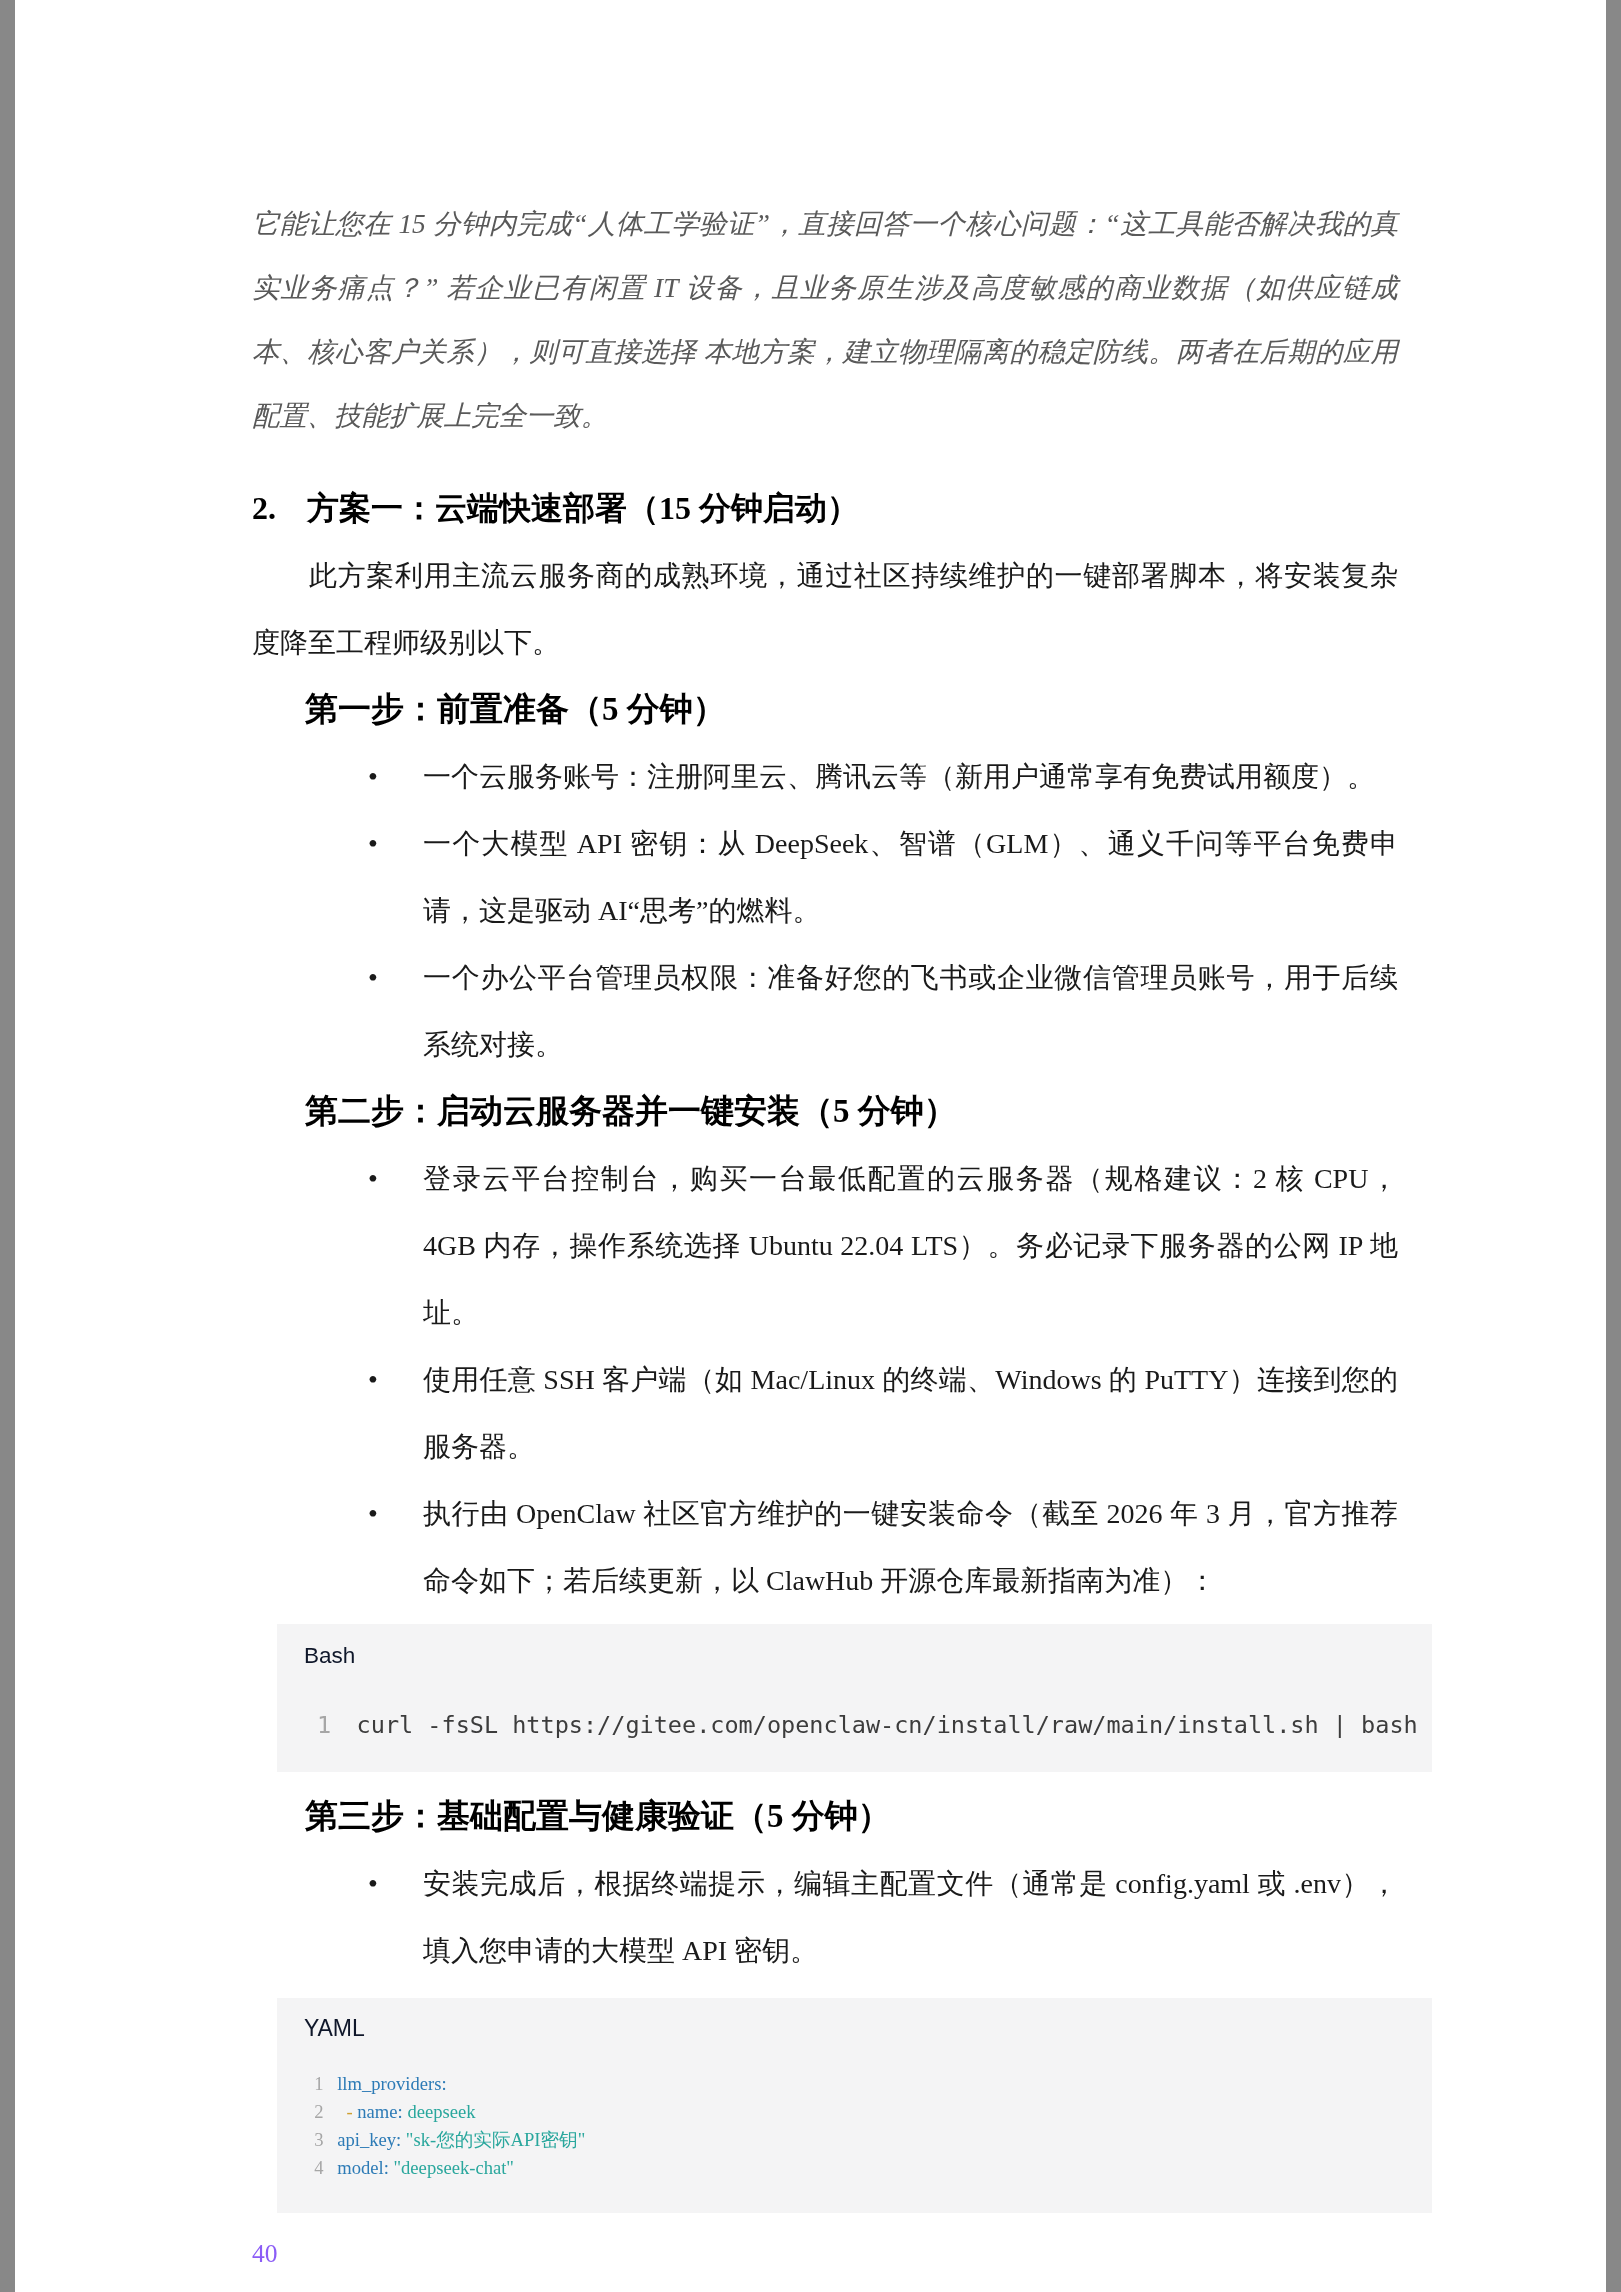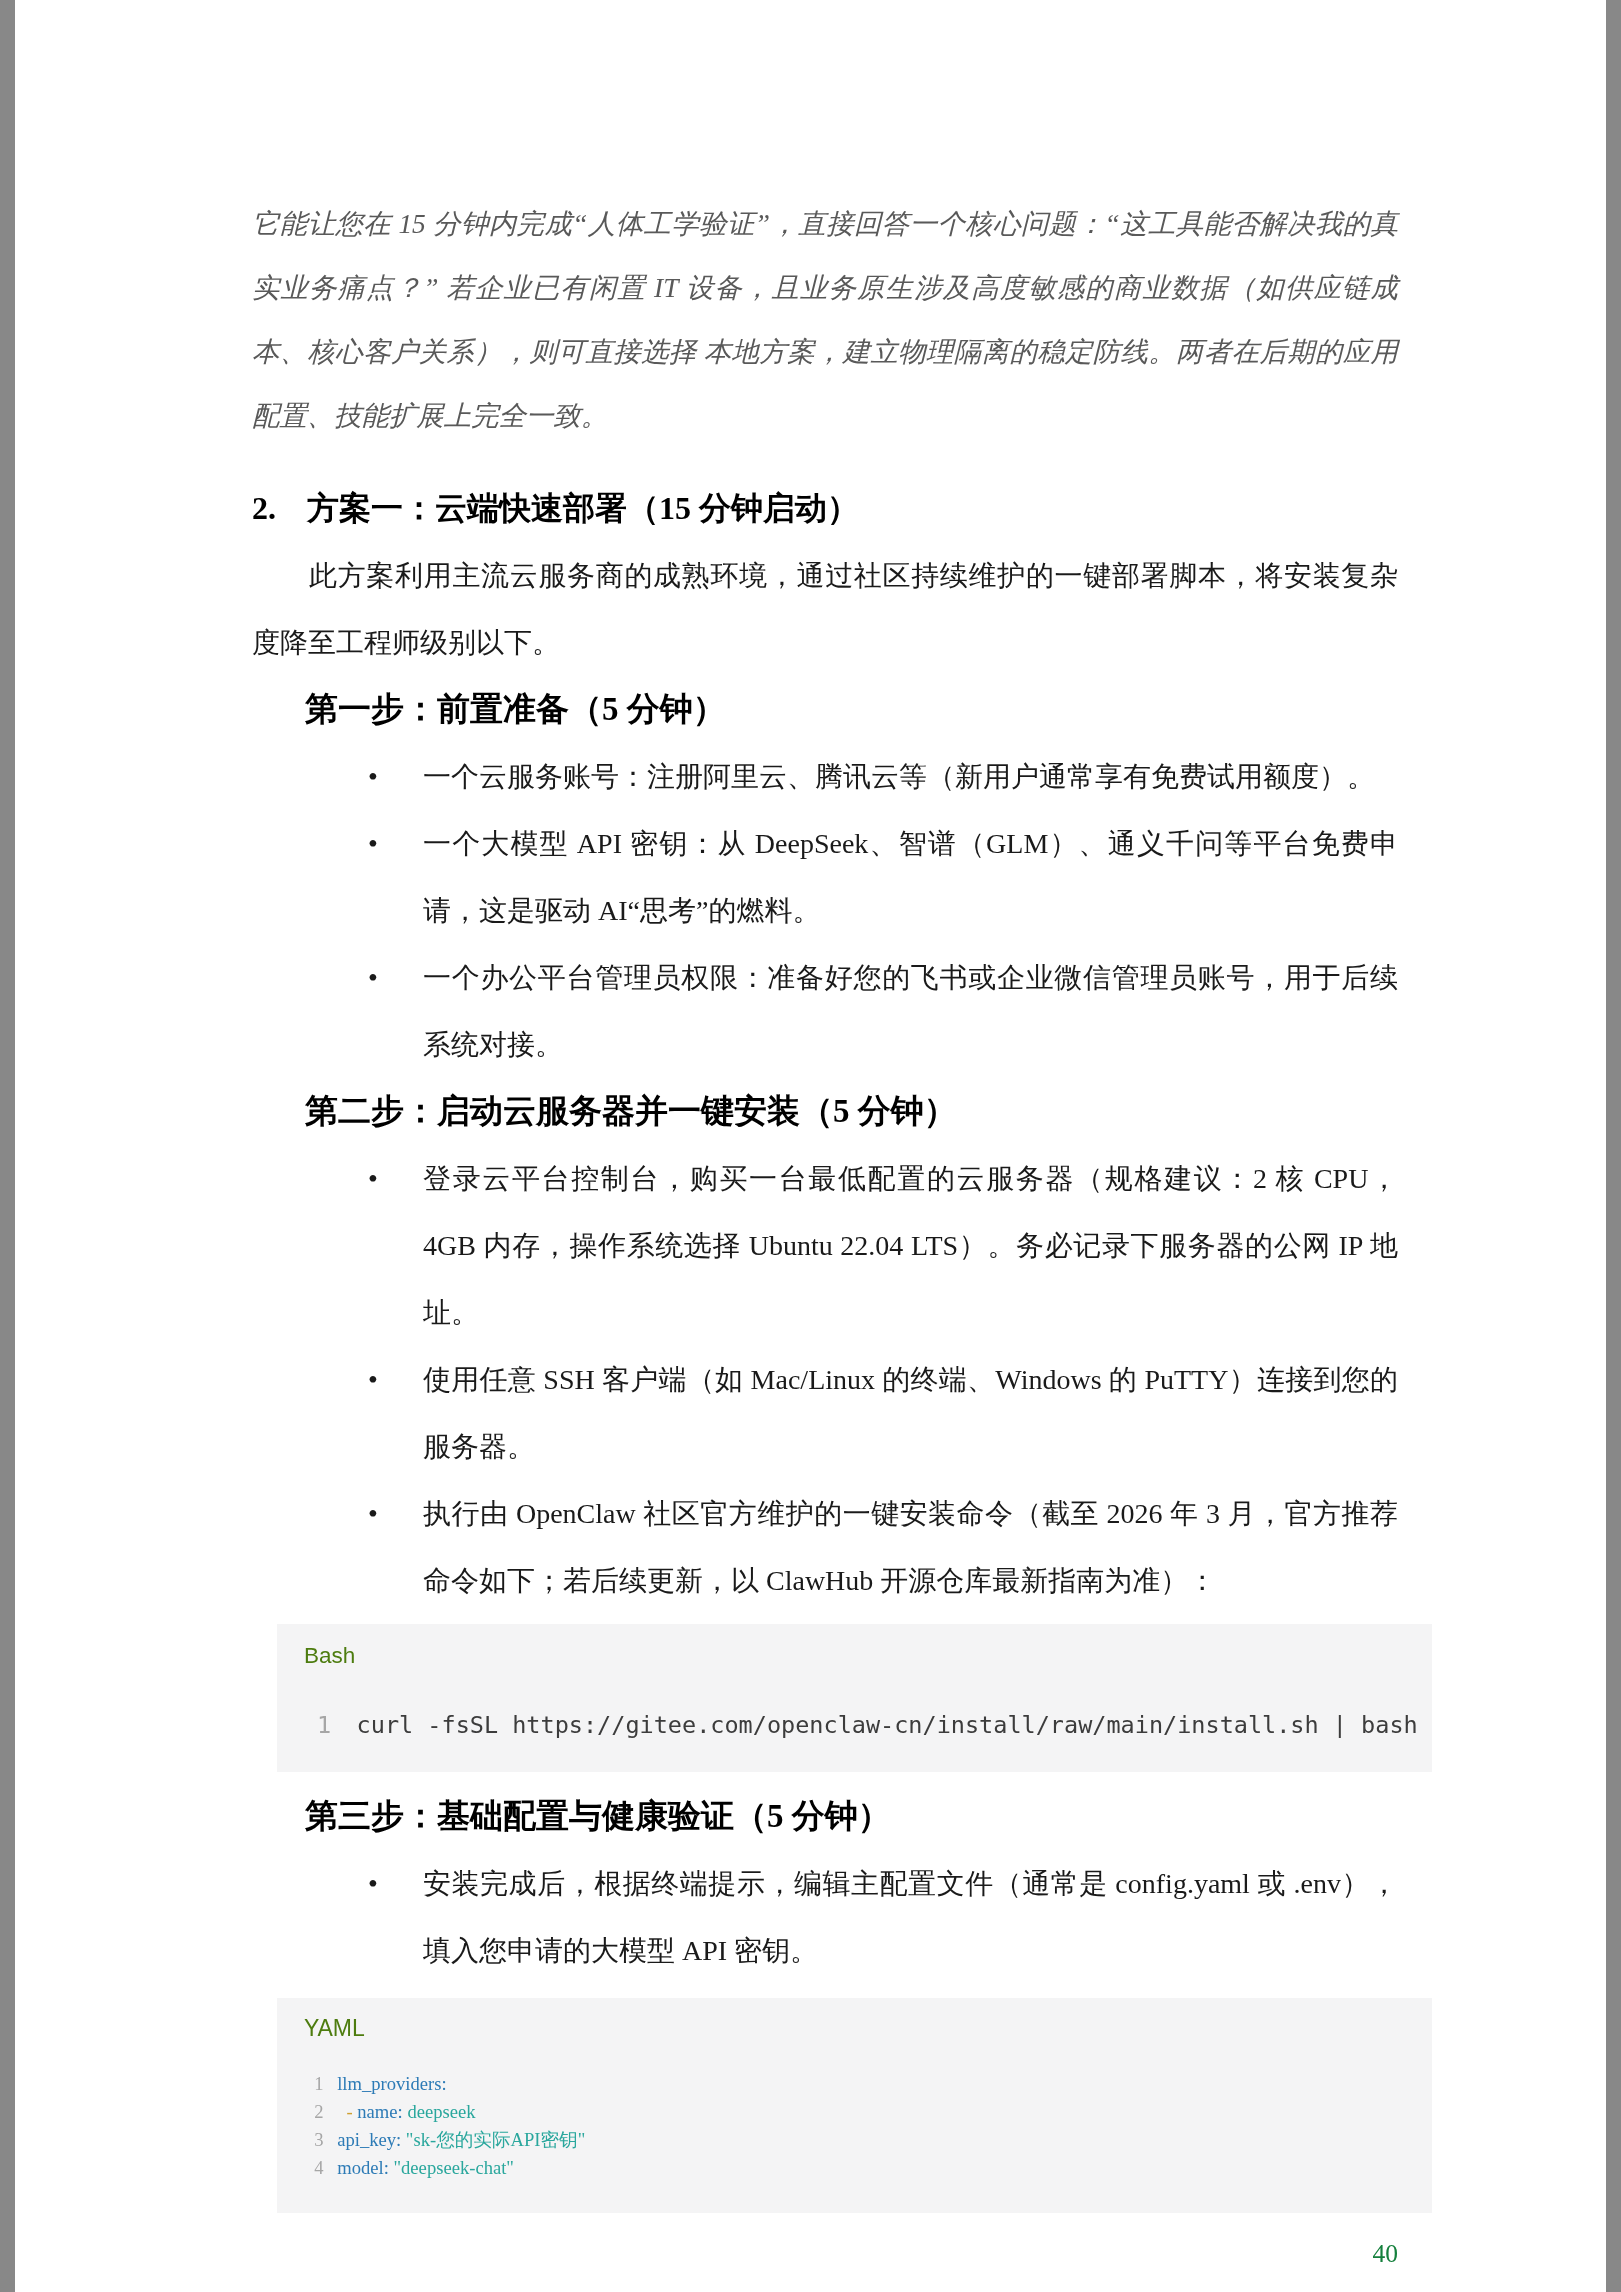--- a/index.html
+++ b/index.html
@@ -62,21 +62,21 @@
   .codeblock {
     width: 1155px;
     margin-left: 24.5px;
     background: #f4f4f5;
   }
   .codeblock.bash { margin-top: 9.8px; padding: 15.7px 0 27.4px 0; }
   .codeblock.yaml { margin-top: 13.7px; padding: 15.7px 0 31px 0; }
 
   .code-lang {
     font-family: "Liberation Sans", "DejaVu Sans", sans-serif;
-    color: #4d7c0f;
+    color: #0f172a;
     padding-left: 27.4px;
   }
   .bash .code-lang { font-size: 22.5px; line-height: 33px; margin-bottom: 35px; }
   .yaml .code-lang { font-size: 23px; line-height: 29px; margin-bottom: 27.4px; }
 
   .code-line {
     font-family: "DejaVu Sans Mono", "Liberation Mono", monospace;
     white-space: pre;
     color: #3c3c3c;
   }
@@ -87,23 +87,23 @@
   .bash .lnum { width: 21.6px; margin-right: 25.5px; }
   .yaml .lnum { width: 19.6px; margin-right: 13.7px; }
 
   .tok-key   { color: #2d7bb6; }
   .tok-str   { color: #2aa79d; }
   .tok-punct { color: #cfa030; }
   .tok-plain { color: #3c3c3c; }
 
   .page-num {
     margin-top: 25.5px;
-    text-align: right;
+    text-align: left;
     font-size: 25.5px;
-    color: #15803d;
+    color: #8b5cf6;
   }
 </style>
 </head>
 <body>
 
 <div class="page">
   <div class="content">
 
     <p class="intro">它能让您在 15 分钟内完成“人体工学验证”，直接回答一个核心问题：“这工具能否解决我的真实业务痛点？” 若企业已有闲置 IT 设备，且业务原生涉及高度敏感的商业数据（如供应链成本、核心客户关系），则可直接选择 本地方案，建立物理隔离的稳定防线。两者在后期的应用配置、技能扩展上完全一致。</p>
 

